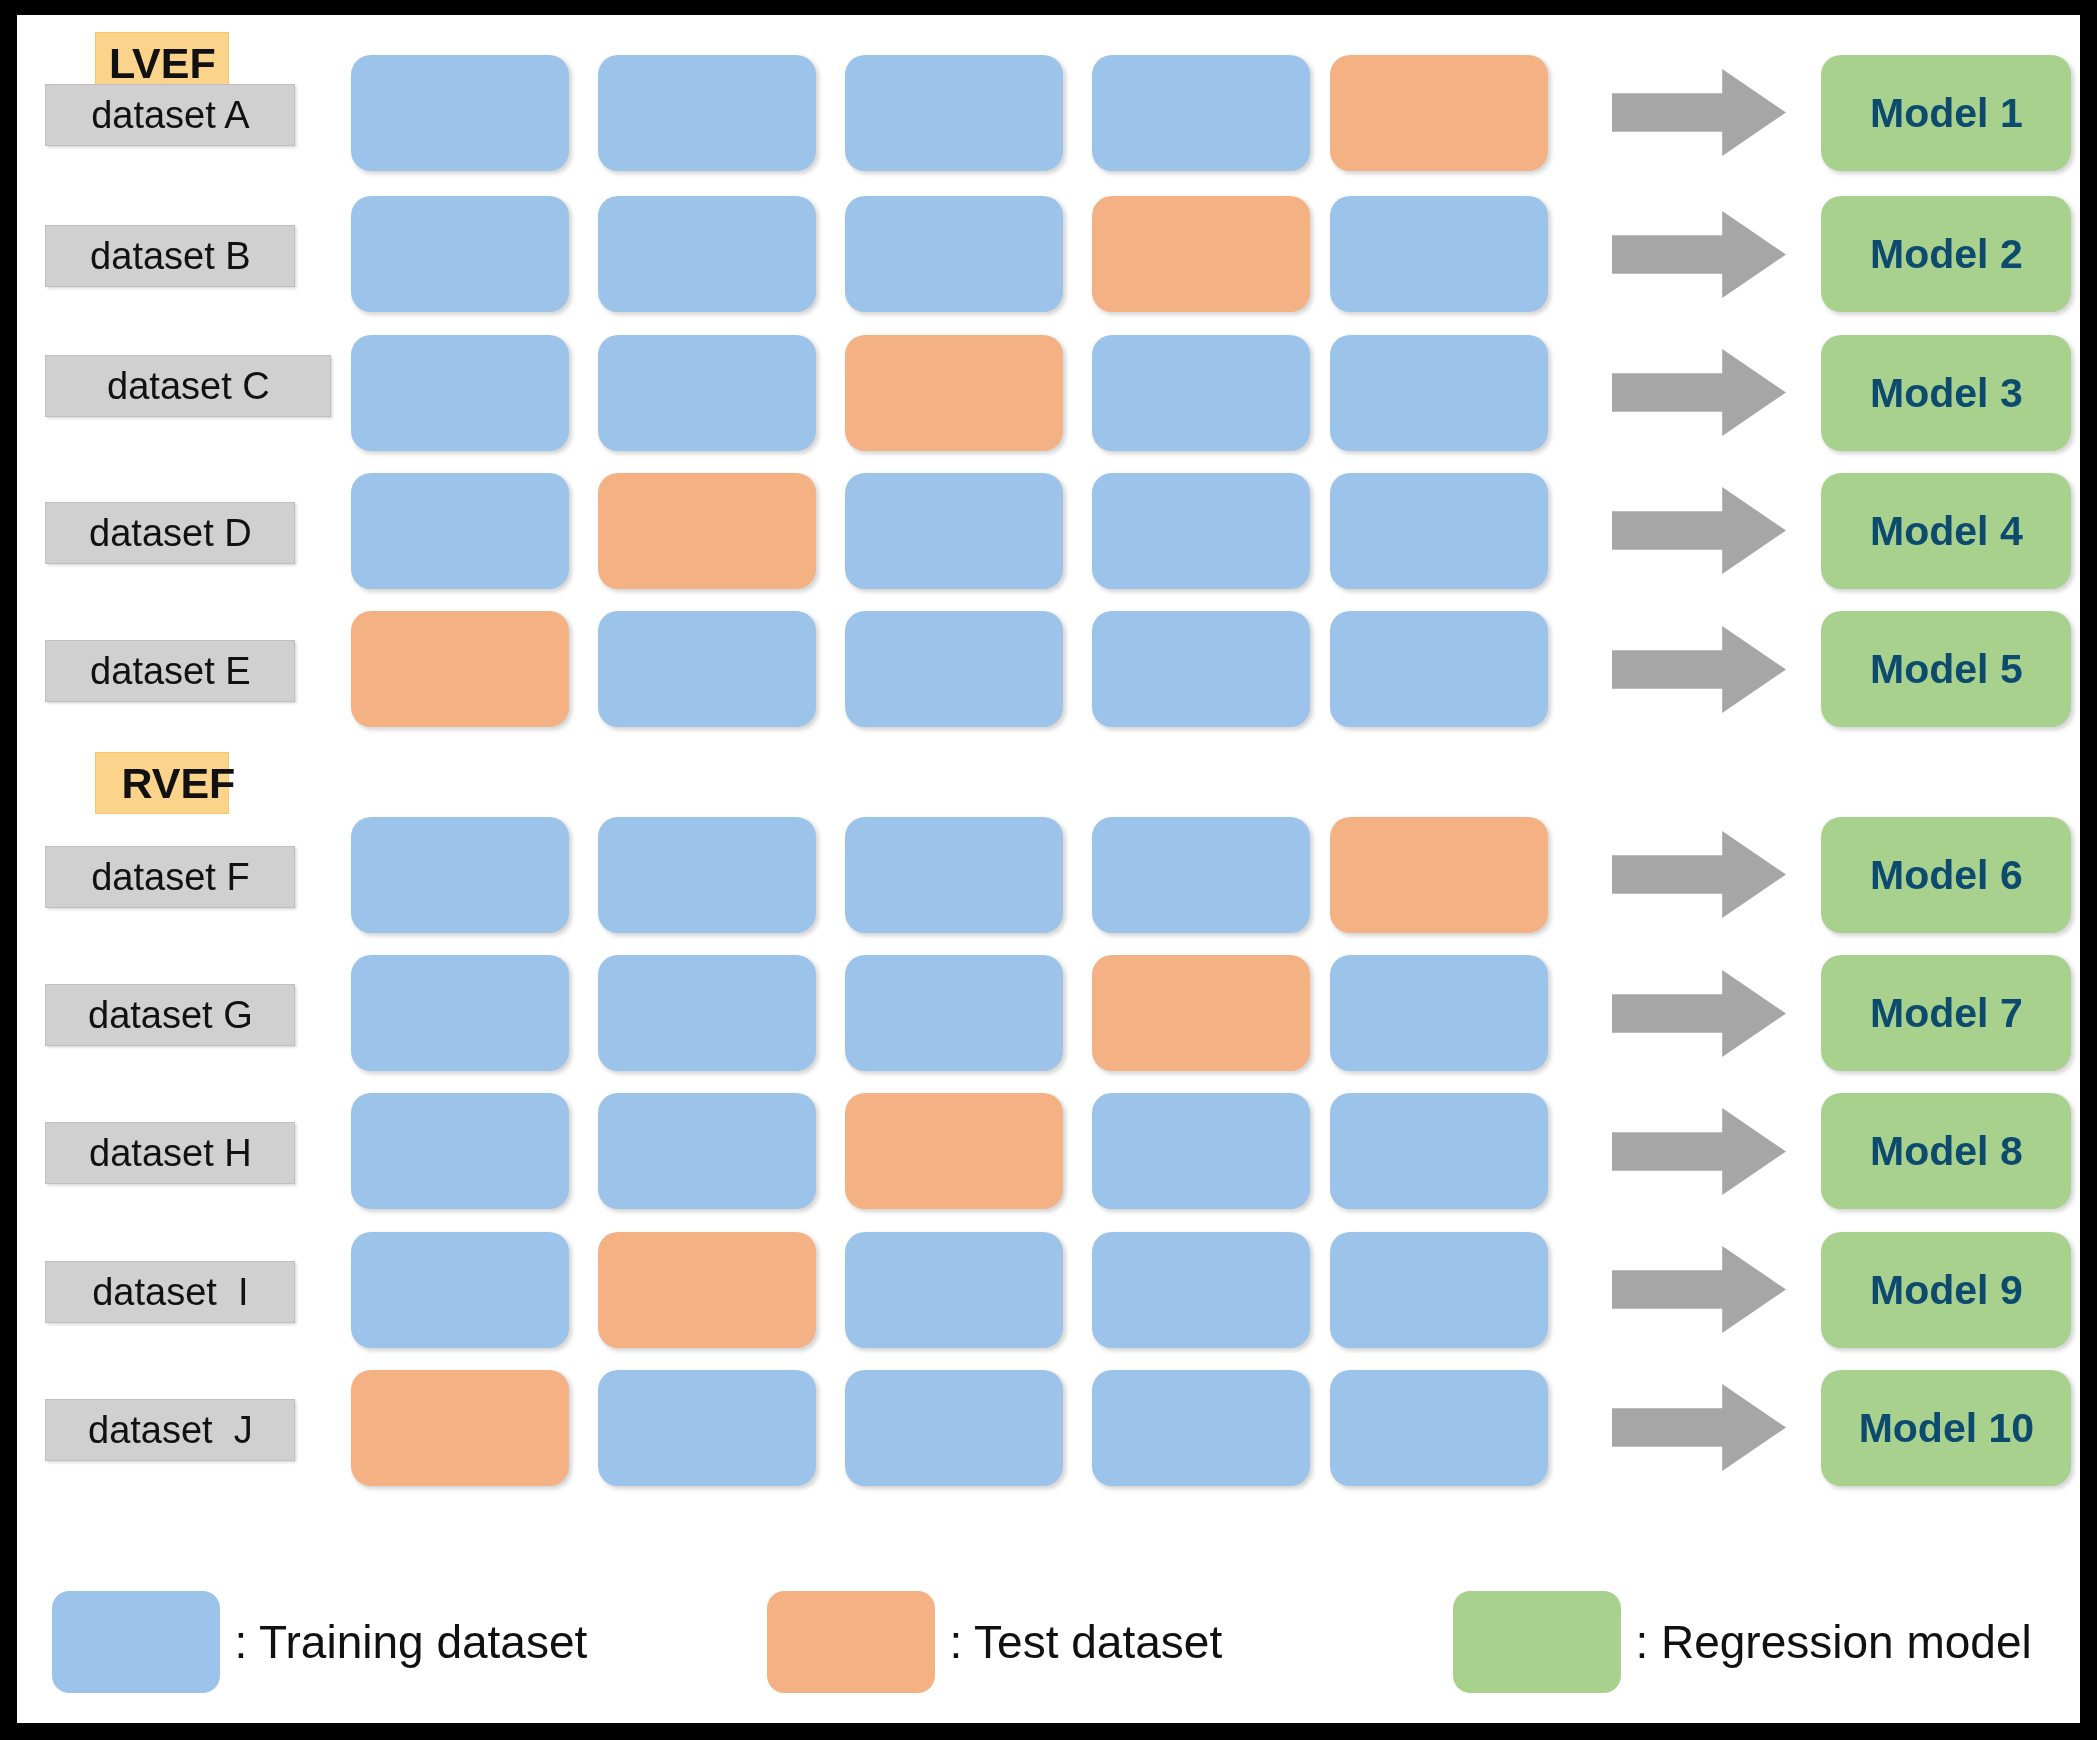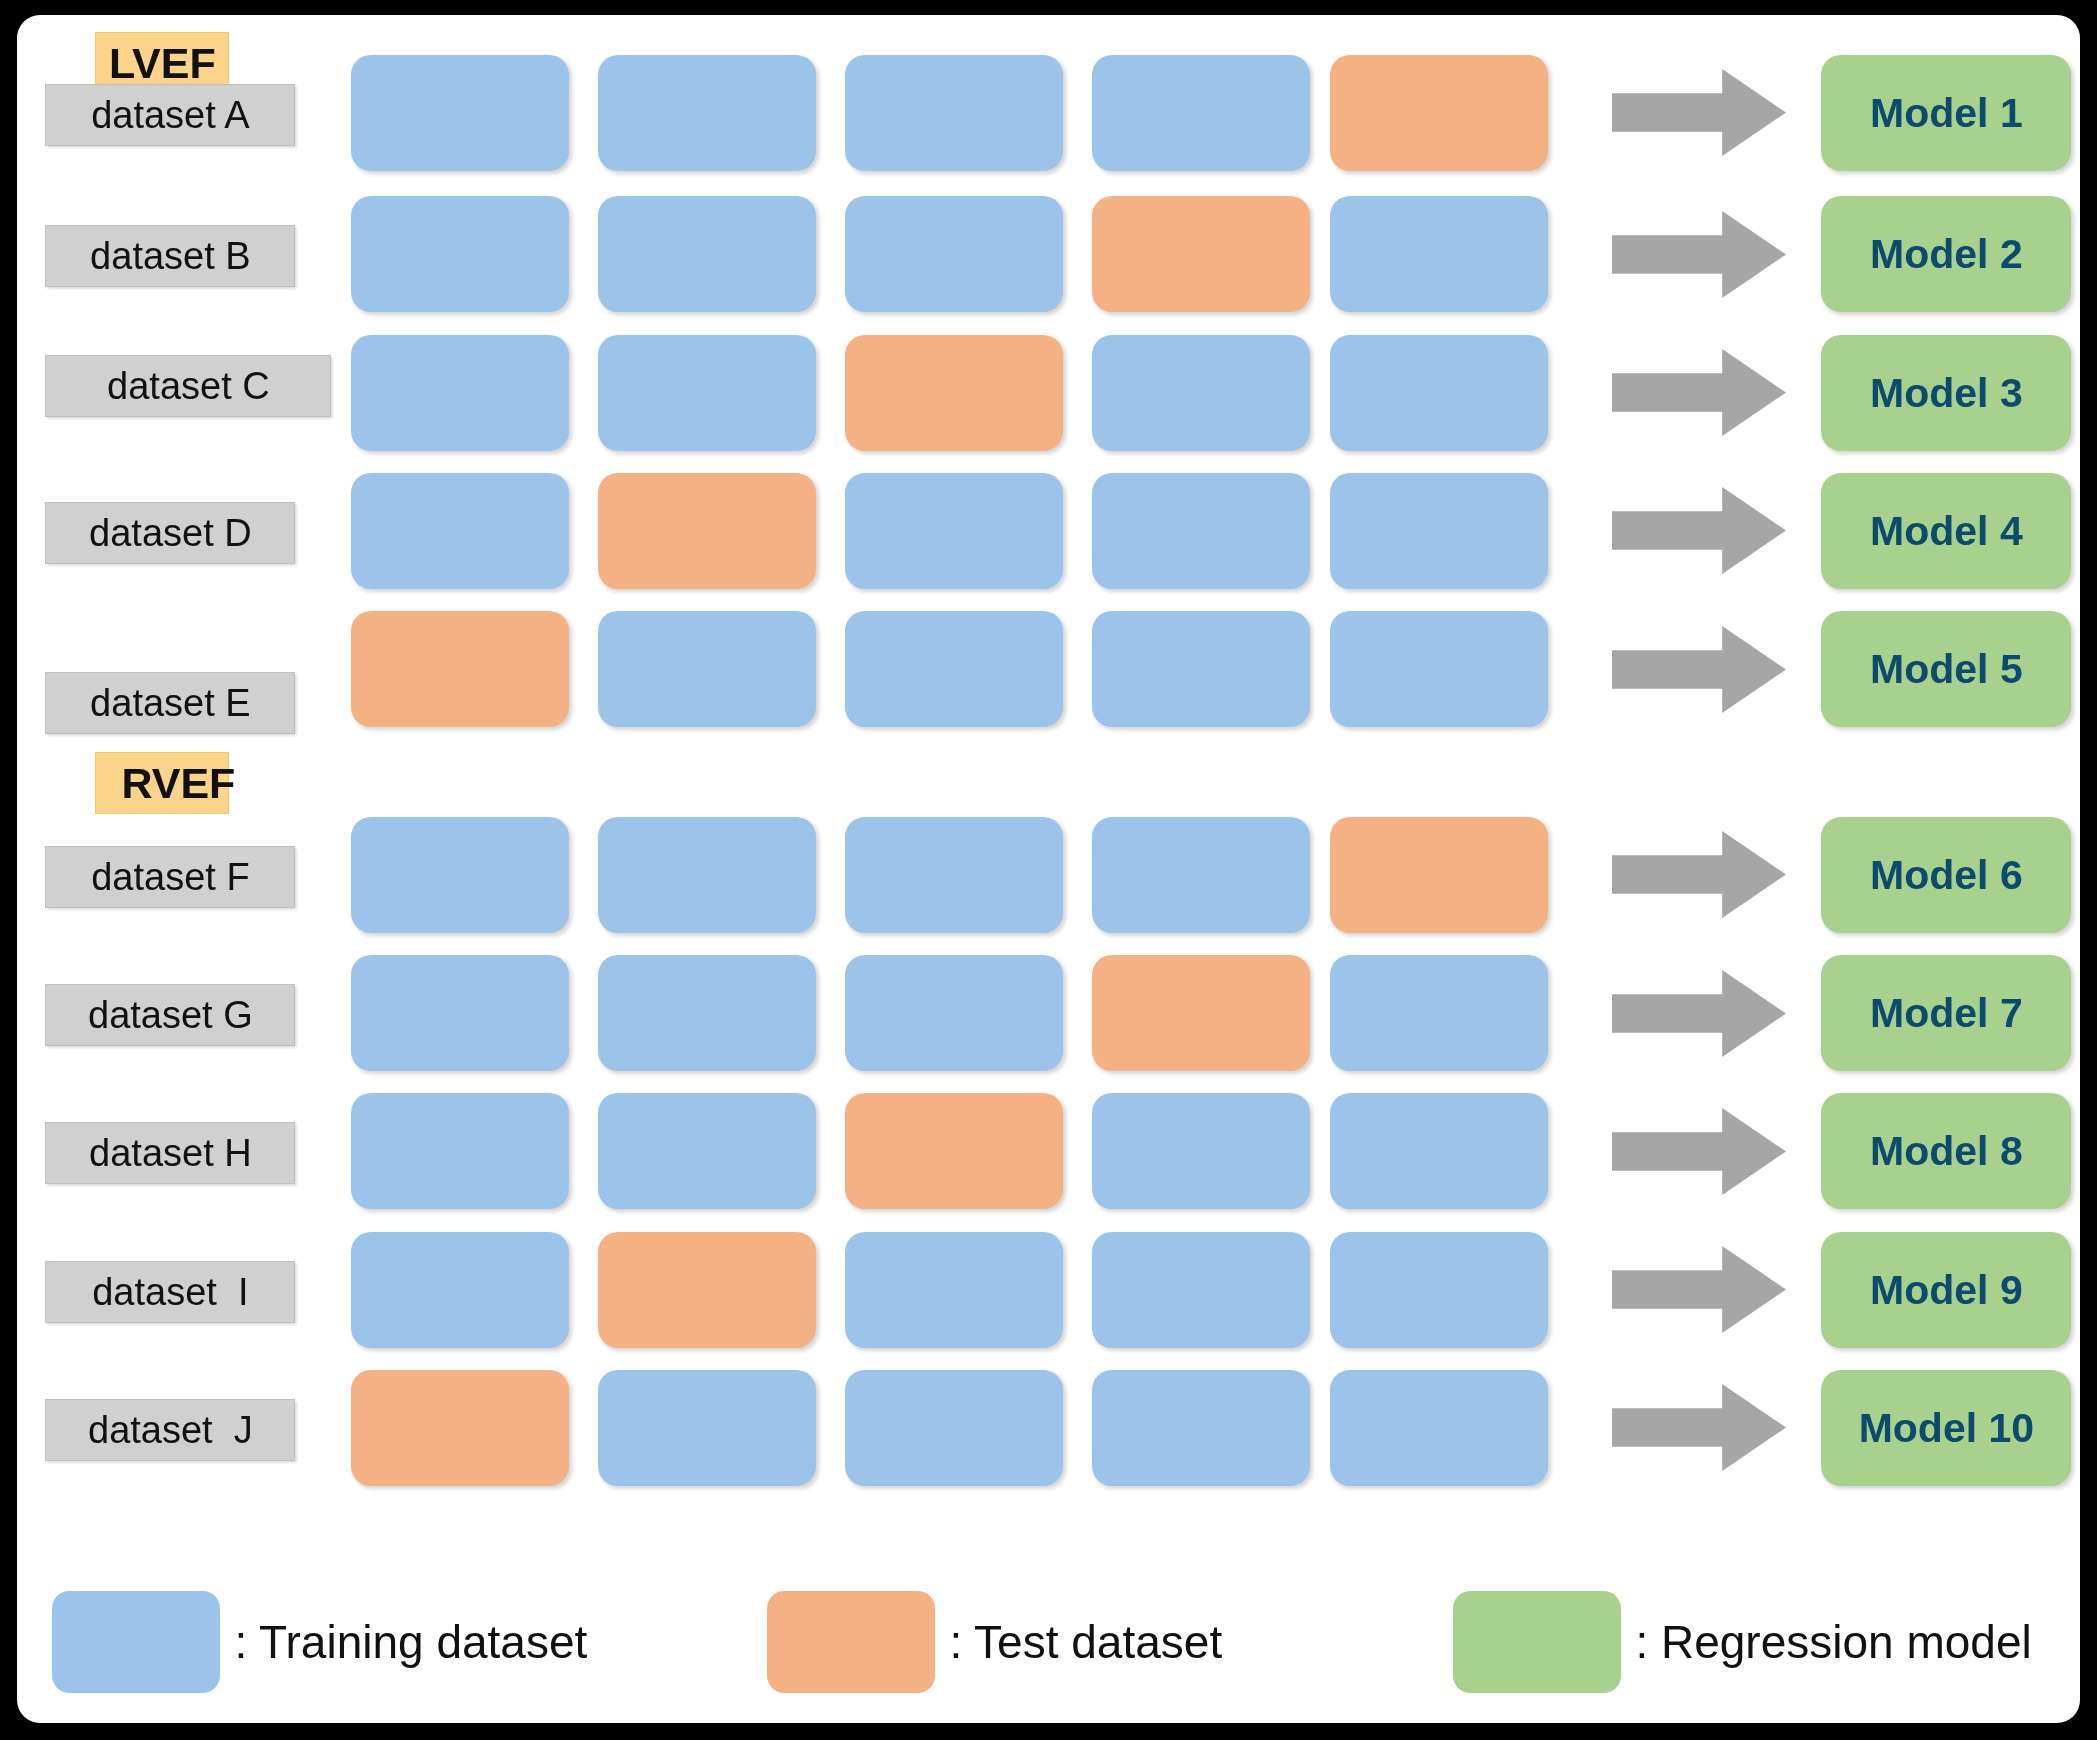--- a/index.html
+++ b/index.html
@@ -12,21 +12,20 @@
     background:#000000;
     box-sizing:border-box;
     overflow:hidden;
   }
   #inner{
     position:absolute;
     left:17.4px; top:15px;
     width:2063px; height:1708px;
     background:#ffffff;
     box-sizing:border-box;
-    border-radius:23px;
   }
 
   
   .section-tag{
     position:absolute;
     background:#FBD38A;
     border:1.7px solid #F6C667;
     color:#111111;
     font-weight:700;
     font-size:43px;
@@ -167,21 +166,21 @@
     <div class="blk train" style="left:828px; top:458px; width:218px; height:116px;"></div>
     <div class="blk train" style="left:1075px; top:458px; width:218px; height:116px;"></div>
     <div class="blk train" style="left:1313px; top:458px; width:218px; height:116px;"></div>
     <div class="arrow" style="left:1595px; top:472px;">
       <svg viewBox="0 0 300 150" preserveAspectRatio="none">
           <polygon points="0,42 190,42 190,0 300,75 190,150 190,108 0,108" fill="#A6A6A6"></polygon>
         </svg>
     </div>
     <div class="model-box" style="left:1804px; top:458px; width:250px; height:116px;">Model 4</div>
 
-    <div class="ds-label" style="left:28px; top:625px; width:250px; height:62px;margin-top:32px;">dataset E</div>
+    <div class="ds-label" style="left:28px; top:625px; width:250px; height:62px;">dataset E</div>
     <div class="blk test" style="left:334px;  top:596px; width:218px; height:116px;"></div>
     <div class="blk train" style="left:581px; top:596px; width:218px; height:116px;"></div>
     <div class="blk train" style="left:828px; top:596px; width:218px; height:116px;"></div>
     <div class="blk train" style="left:1075px; top:596px; width:218px; height:116px;"></div>
     <div class="blk train" style="left:1313px; top:596px; width:218px; height:116px;"></div>
     <div class="arrow" style="left:1595px; top:611px;">
       <svg viewBox="0 0 300 150" preserveAspectRatio="none">
           <polygon points="0,42 190,42 190,0 300,75 190,150 190,108 0,108" fill="#A6A6A6"></polygon>
         </svg>
     </div>

